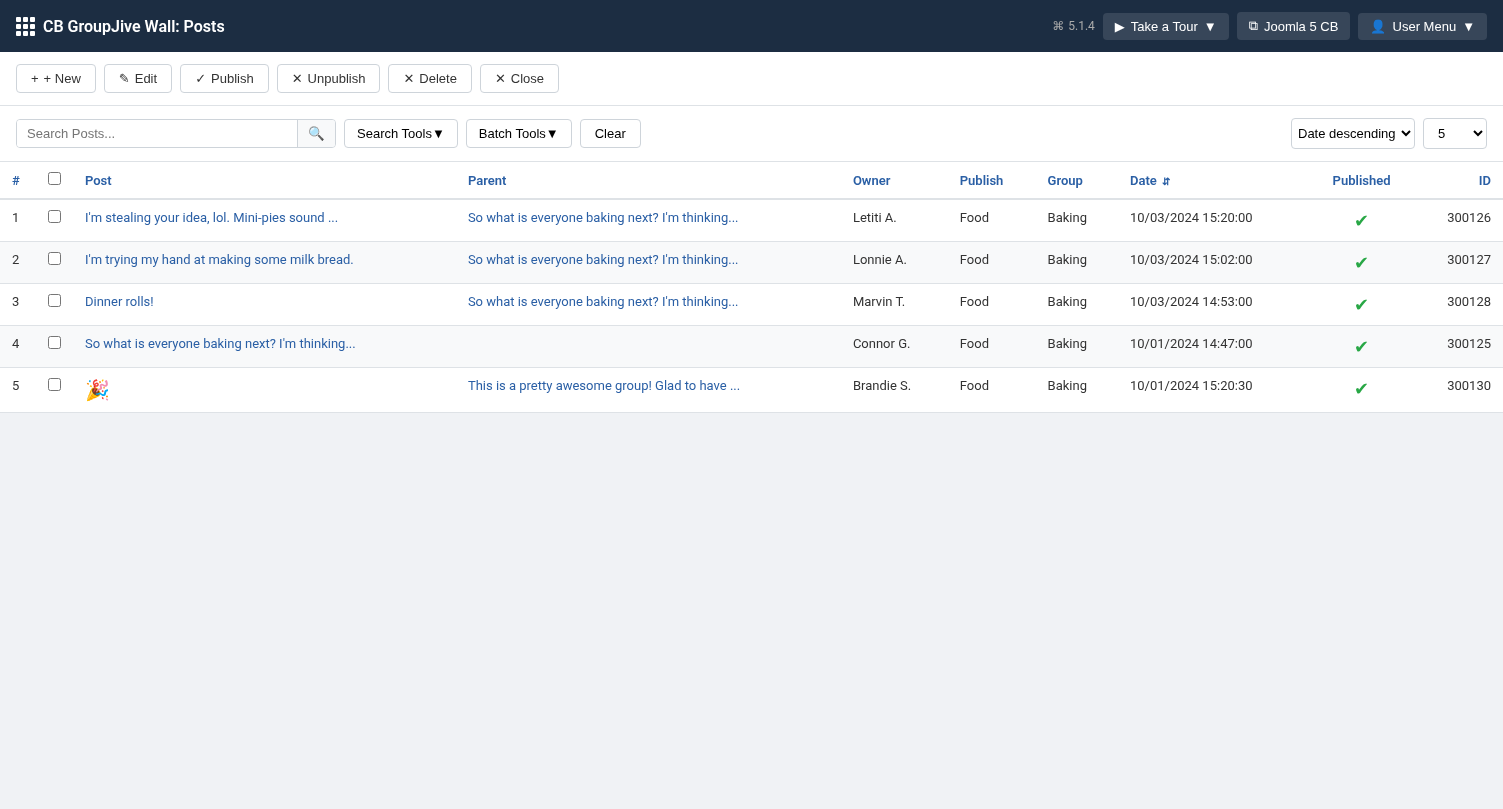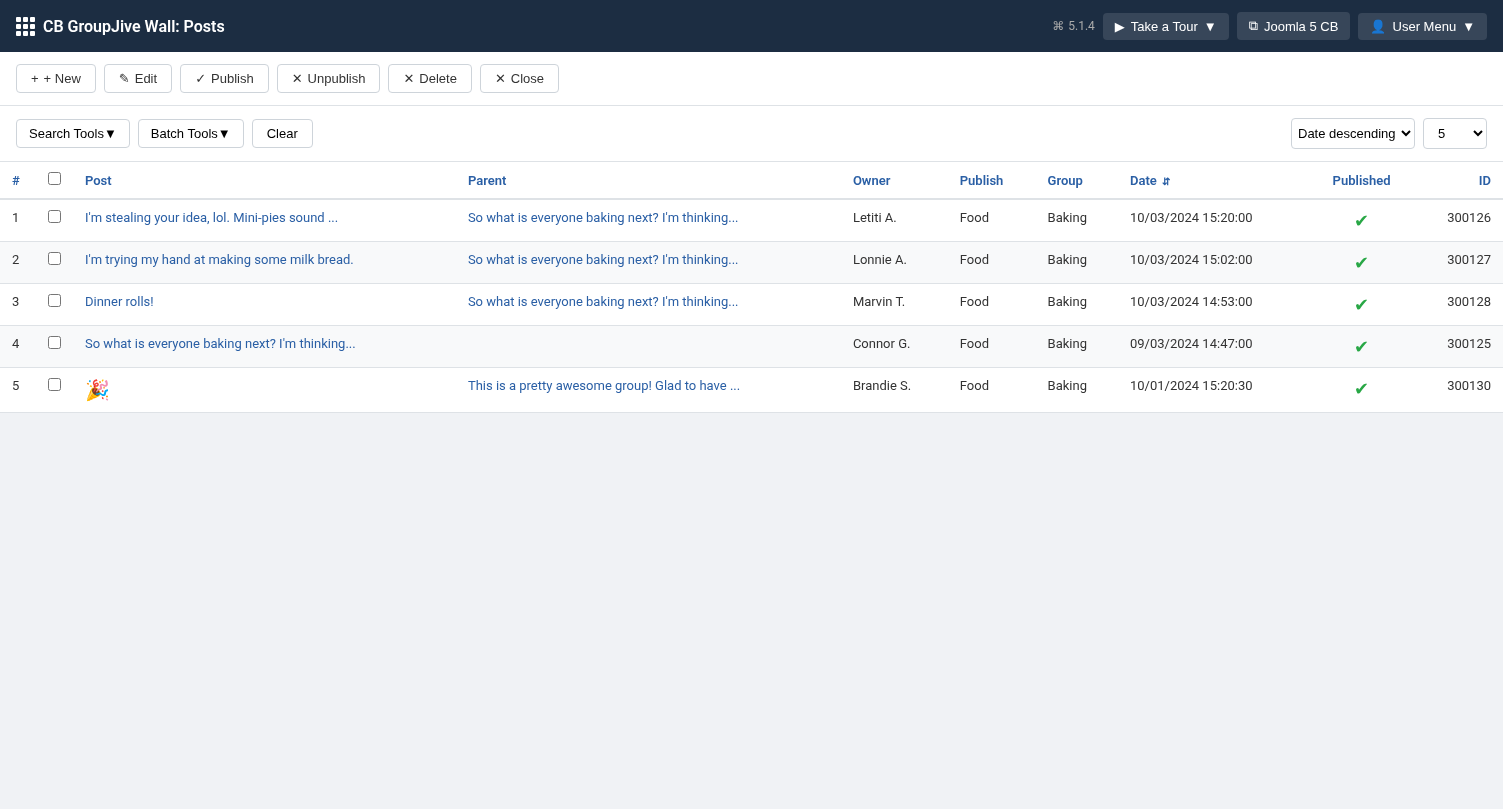--- a/index.html
+++ b/index.html
@@ -253,20 +253,26 @@
     <span>✕</span>
     <span>Delete</span>
   </button>
   <button class="toolbar-btn">
     <span>✕</span>
     <span>Close</span>
   </button>
 </div>
 
 <div class="search-bar">
+  <div class="search-input-wrap">
+    <input type="text" placeholder="Search Posts..." style="">
+    <button class="search-btn">
+      <span>🔍</span>
+    </button>
+  </div>
   <button class="filter-btn">
     <span>Search Tools</span>
     <span>▼</span>
   </button>
   <button class="filter-btn">
     <span>Batch Tools</span>
     <span>▼</span>
   </button>
   <button class="clear-btn">
     <span>Clear</span>
@@ -342,21 +348,21 @@
           <td class="right">300128</td>
         </tr>
         <tr>
           <td>4</td>
           <td><input type="checkbox" style=""></td>
           <td><a href="#">So what is everyone baking next? I'm thinking...</a></td>
           <td></td>
           <td>Connor G.</td>
           <td>Food</td>
           <td>Baking</td>
-          <td style="white-space: nowrap;">09/03/2024 14:47:00</td>
+          <td style="white-space: nowrap;">10/01/2024 14:47:00</td>
           <td class="center"><span class="check-green">✔</span></td>
           <td class="right">300125</td>
         </tr>
         <tr>
           <td>5</td>
           <td><input type="checkbox" style=""></td>
           <td><span class="emoji-icon">🎉</span></td>
           <td><a href="#">This is a pretty awesome group! Glad to have ...</a></td>
           <td>Brandie S.</td>
           <td>Food</td>

